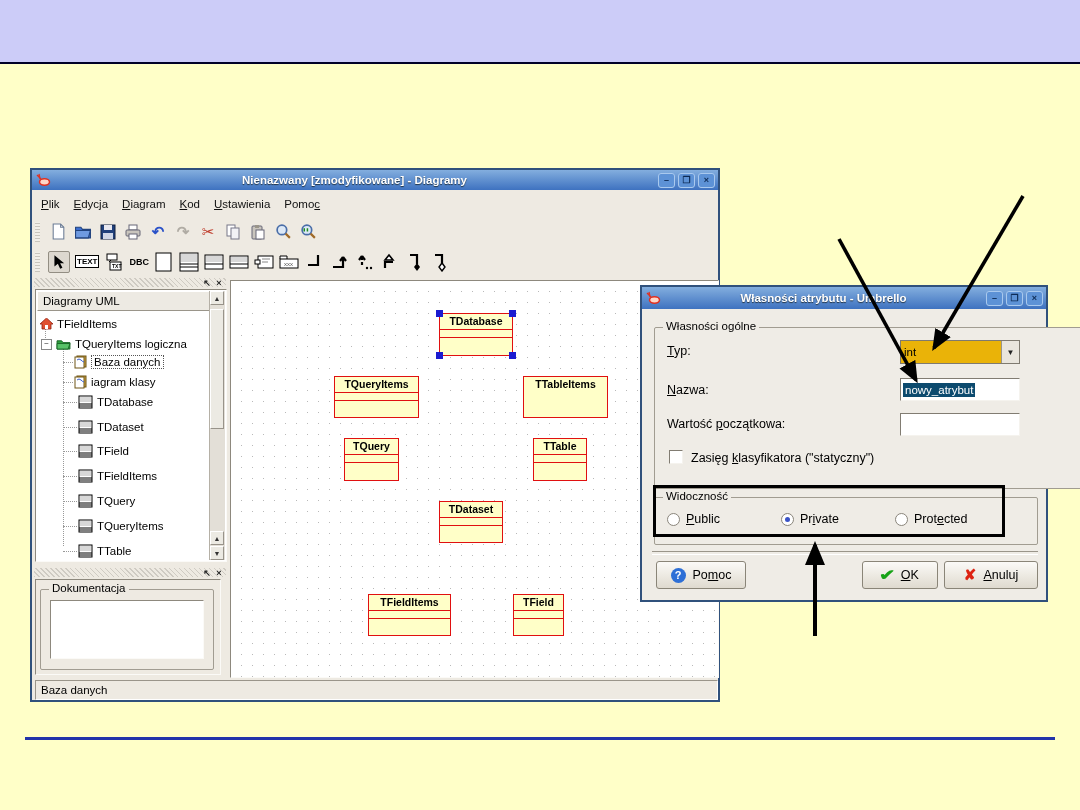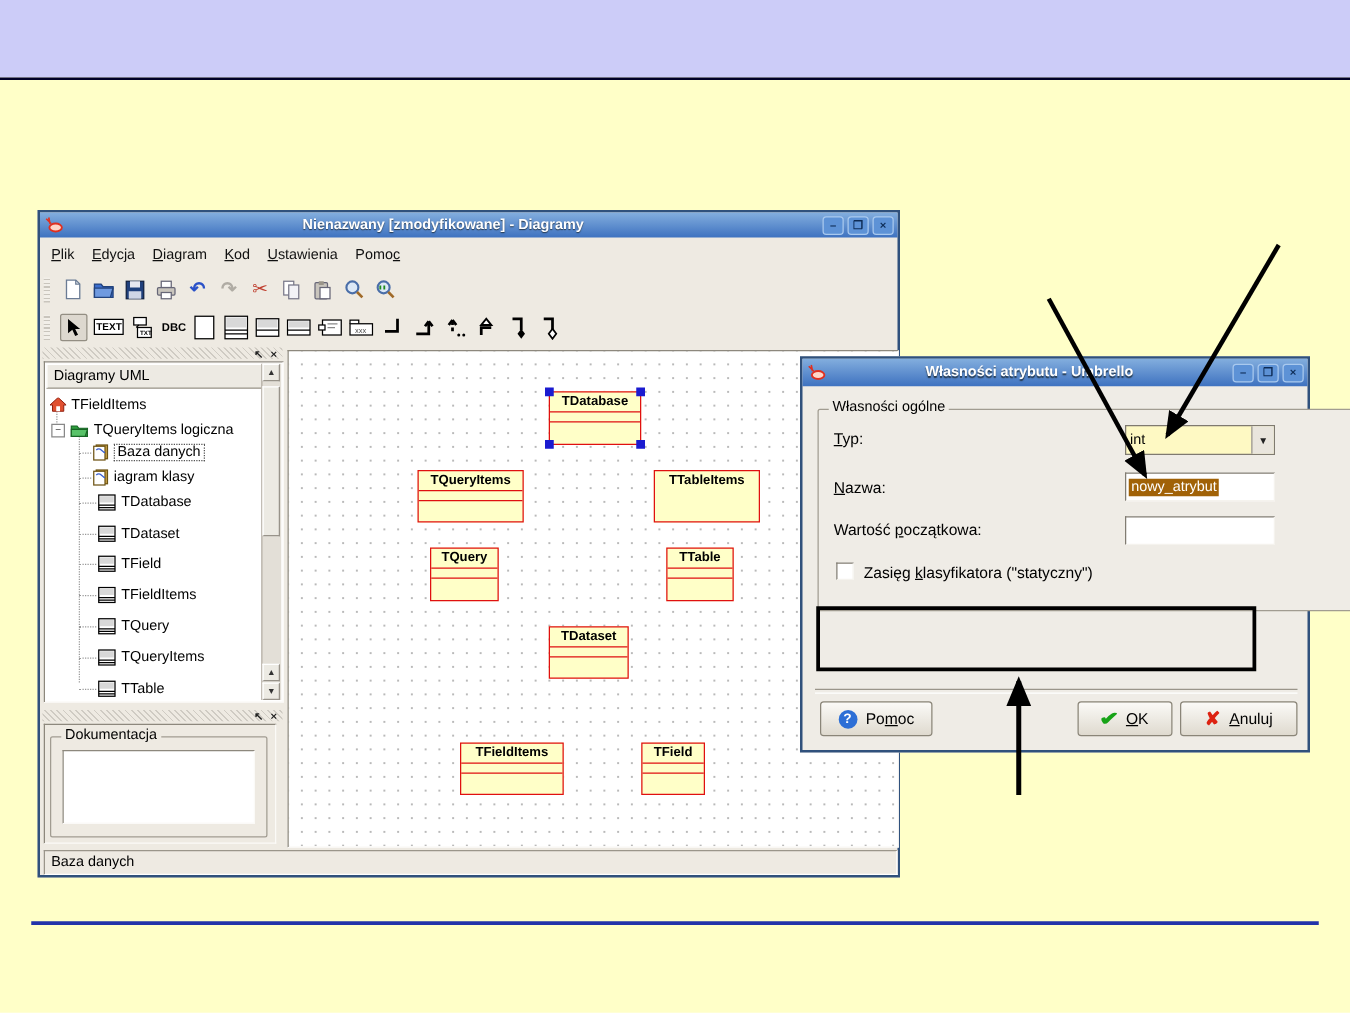--- a/index.html
+++ b/index.html
@@ -65,22 +65,22 @@
   .ubox-name{height:15px;line-height:15px;text-align:center;font-size:10.5px;font-weight:bold;color:#000;white-space:nowrap;overflow:hidden;}
   .ubox-attrs{height:7px;border-top:1px solid #e01010;border-bottom:1px solid #e01010;}
   .ubox-ops{flex:1;}
   .handle{position:absolute;width:7px;height:7px;background:#1b1bd0;}
 
   
   .dlg-label{position:absolute;font-size:12.5px;color:#000;white-space:nowrap;}
   .dlg-label u{text-decoration:underline;}
   .field{position:absolute;background:#fff;border:1px solid;border-color:#817c72 #f5f3ee #f5f3ee #817c72;box-sizing:border-box;
          font-size:11.5px;display:flex;align-items:center;padding-left:2px;}
-  .sel-text{background:#a16207;color:#fff;padding:1px 2px;font-size:11.5px;}
-  .combo{position:absolute;background:#fef9c3;border:1px solid #7f7a70;box-sizing:border-box;display:flex;align-items:center;font-size:11.5px;}
+  .sel-text{background:#0c4a6e;color:#fff;padding:1px 2px;font-size:11.5px;}
+  .combo{position:absolute;background:#eab308;border:1px solid #7f7a70;box-sizing:border-box;display:flex;align-items:center;font-size:11.5px;}
   .combo .cval{flex:1;padding-left:3px;}
   .combo .cbtn{width:17px;align-self:stretch;background:#e9e5dd;border-left:1px solid #9a958a;display:flex;align-items:center;justify-content:center;font-size:8px;color:#222;}
   .checkbox{position:absolute;width:14px;height:14px;background:#fff;border:1px solid;border-color:#817c72 #f5f3ee #f5f3ee #817c72;box-sizing:border-box;}
   .radio{width:13px;height:13px;border-radius:50%;background:#fff;border:1px solid #8a857b;box-sizing:border-box;display:flex;align-items:center;justify-content:center;}
   .radio .dot{width:5px;height:5px;border-radius:50%;background:#3a53c6;}
   .radio-item{position:absolute;display:flex;align-items:center;gap:6px;font-size:12.5px;}
   .sep{position:absolute;height:2px;border-top:1px solid #9a958a;border-bottom:1px solid #fff;}
   .btn{position:absolute;background:linear-gradient(#fbfaf7,#dfdacf);border:1px solid #8a8578;border-radius:3px;
        font-size:12.5px;display:flex;align-items:center;justify-content:center;gap:7px;box-sizing:border-box;color:#000;}
   .help-ic{width:15px;height:15px;border-radius:50%;background:#2d6fd6;color:#fff;font-size:11px;font-weight:bold;display:flex;align-items:center;justify-content:center;}
@@ -485,20 +485,37 @@
 
       <span class="dlg-label" style="left:12px;top:89px;text-align:right;">Wartość <u>p</u>oczątkowa:</span>
       <div class="field" style="left:245px;top:85px;width:120px;height:23px;">
         <span></span>
       </div>
 
       <span class="checkbox" style="left:14px;top:122px;"></span>
       <span class="dlg-label" style="left:36px;top:123px;">Zasięg <u>k</u>lasyfikatora ("statyczny")</span>
     </div>
 
+    <div class="groupbox" style="left:12px;top:210px;width:384px;height:48px;background:#efece6;">
+      <span class="group-label" style="background:#efece6;">Widoczność</span>
+      <div class="radio-item" style="left:12px;top:14px;">
+        <span class="radio"></span>
+        <span><u>P</u>ublic</span>
+      </div>
+      <div class="radio-item" style="left:126px;top:14px;">
+        <span class="radio">
+            <span class="dot"></span>
+          </span>
+        <span>Pr<u>i</u>vate</span>
+      </div>
+      <div class="radio-item" style="left:240px;top:14px;">
+        <span class="radio"></span>
+        <span>Prot<u>e</u>cted</span>
+      </div>
+    </div>
 
     <div class="sep" style="left:10px;top:264px;width:386px;"></div>
 
     <div class="btn" style="left:14px;top:274px;width:90px;height:28px;">
       <span class="help-ic">?</span>
       <span>Po<u>m</u>oc</span>
     </div>
     <div class="btn" style="left:220px;top:274px;width:76px;height:28px;">
       <span class="ok-ic">✔</span>
       <span><u>O</u>K</span>

